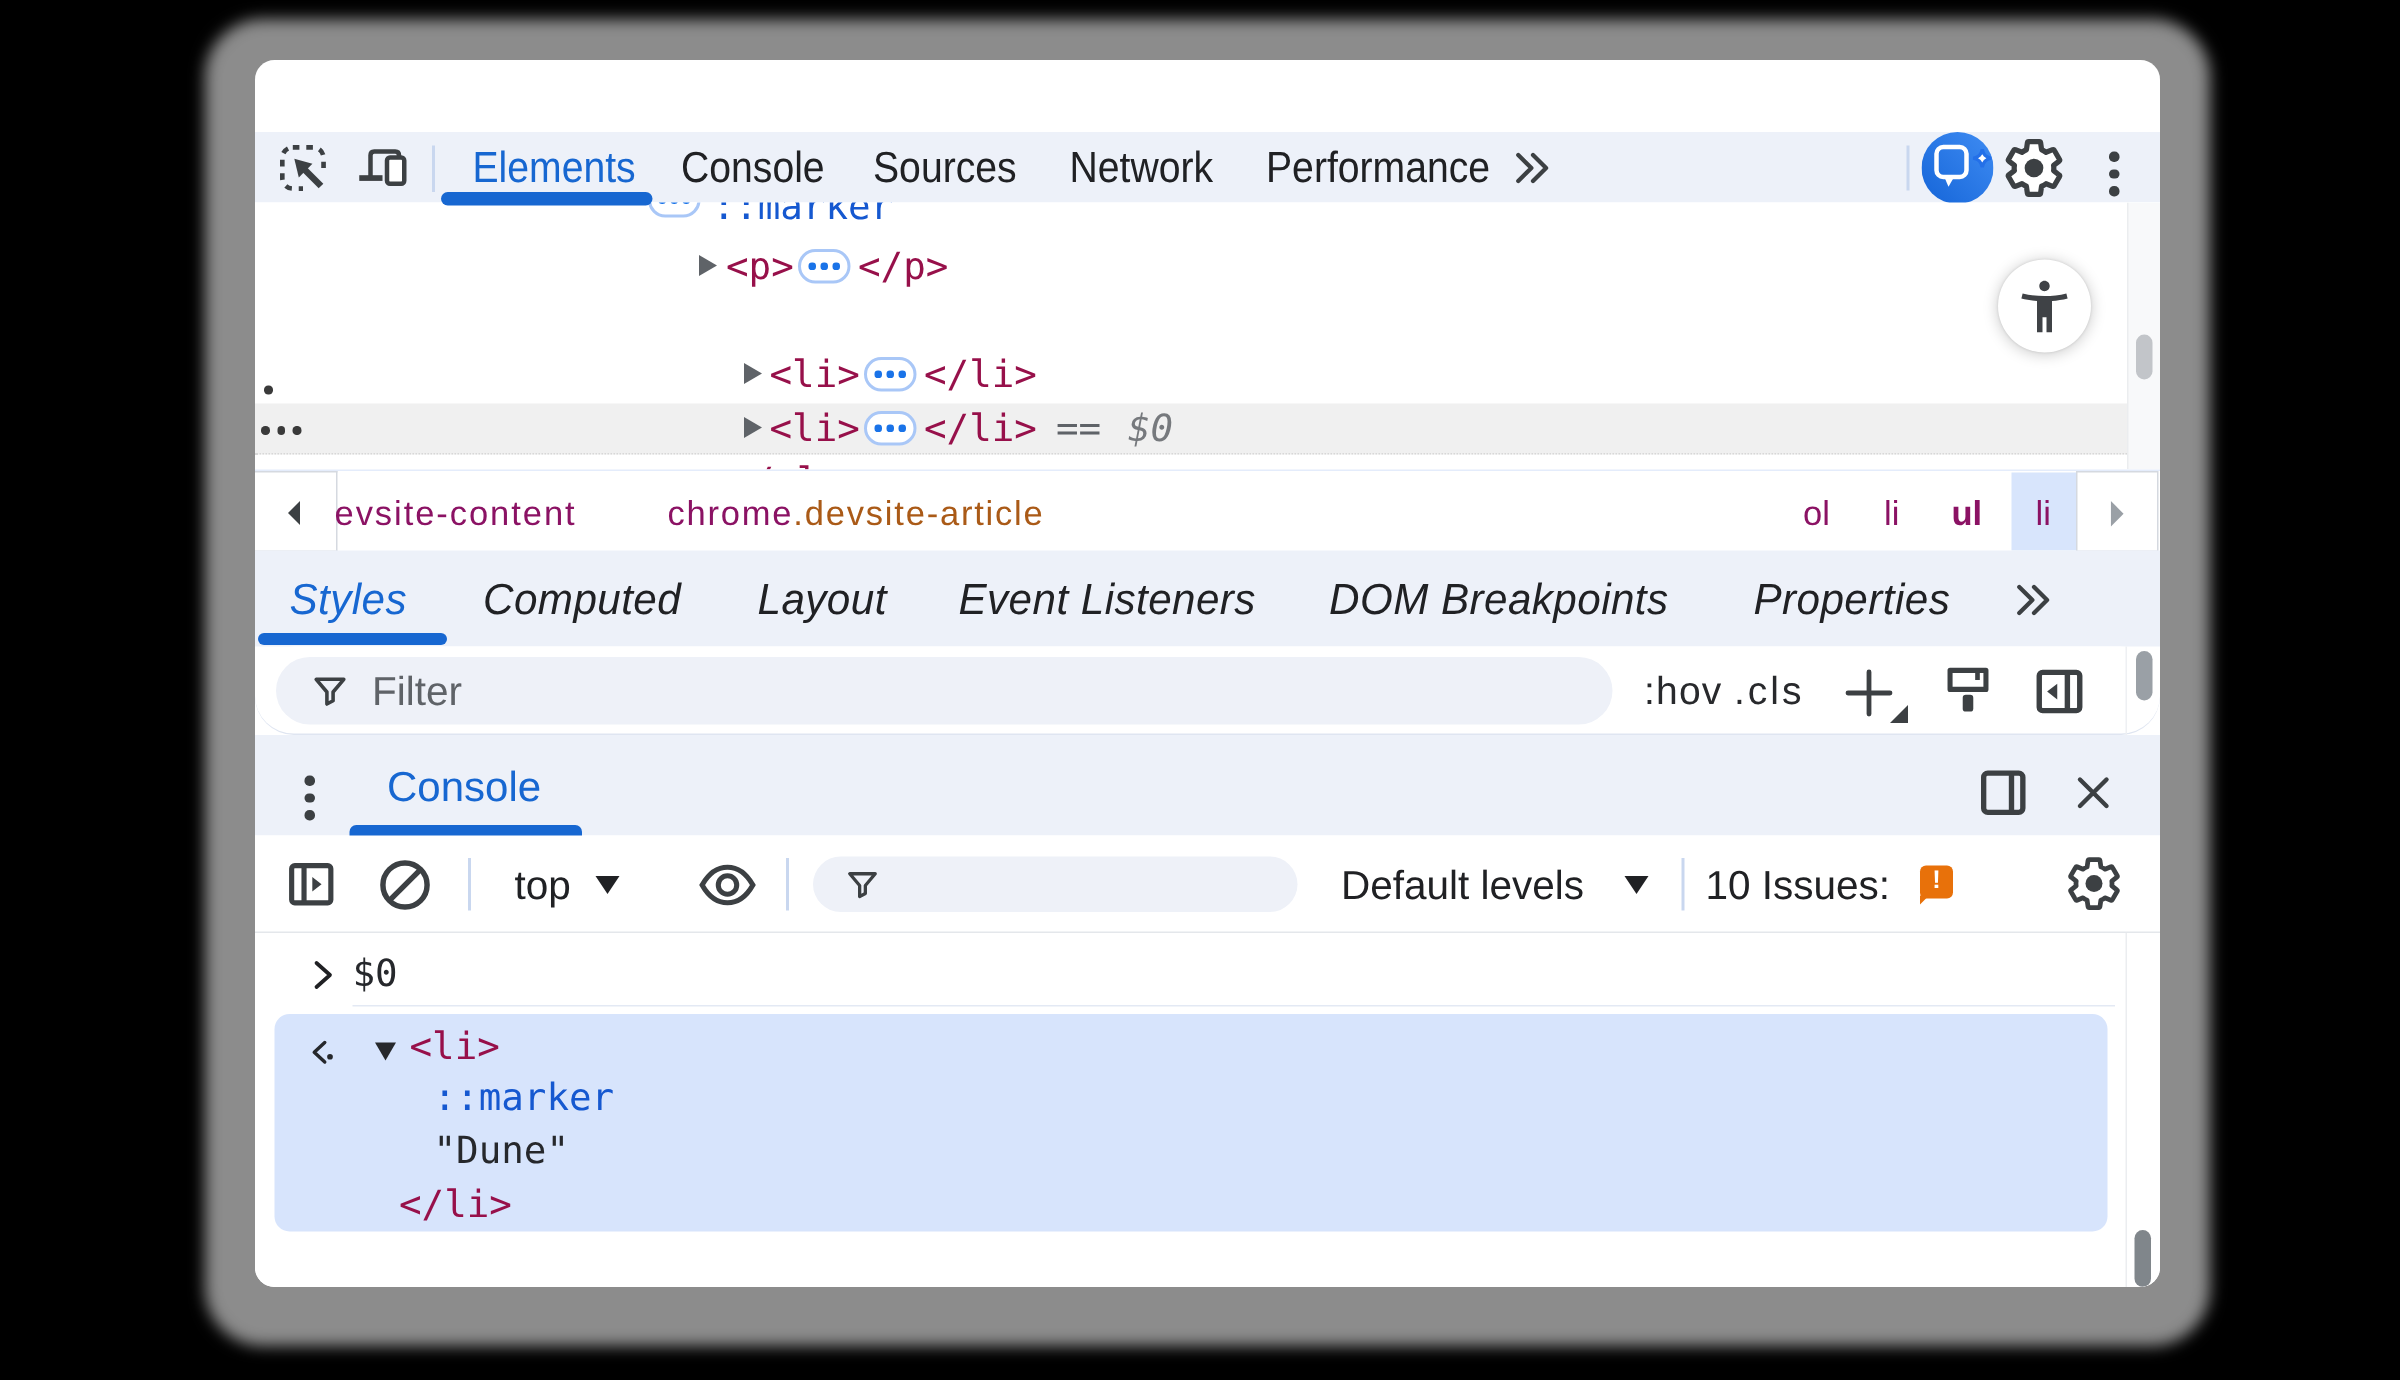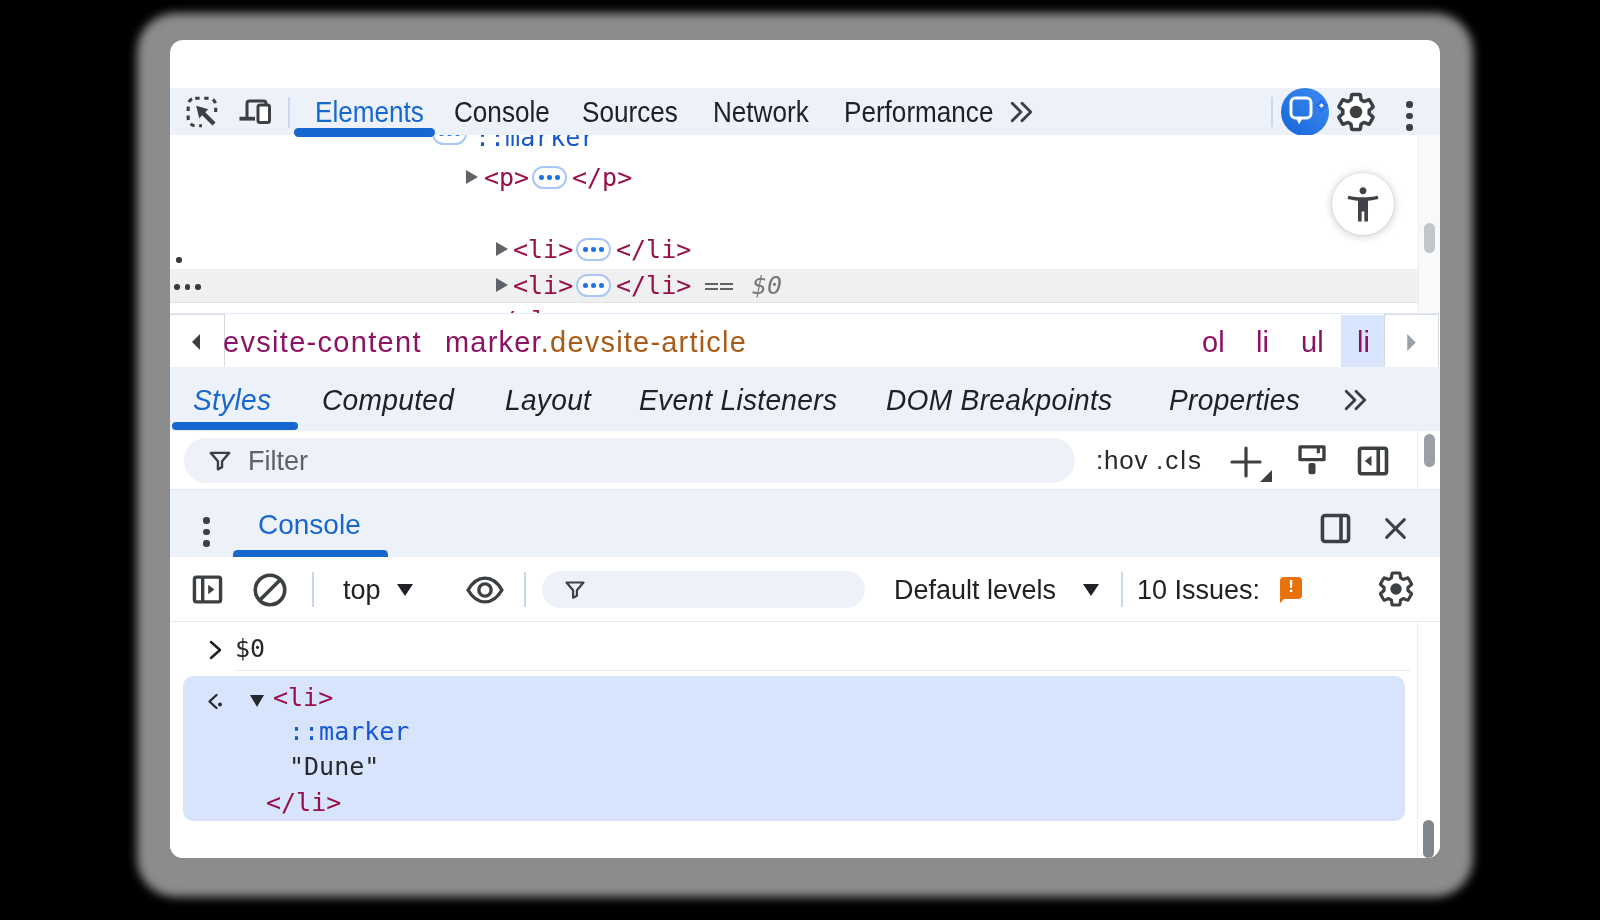--- a/index.html
+++ b/index.html
@@ -51,40 +51,40 @@
   #els-scroll-track { position:absolute; right:0; top:0; width:22px; height:100%;
                       background:#f8f9fa; border-left:1px solid #ebedef; }
   #els-scroll-thumb { position:absolute; left:1254px; top:88px; width:11px; height:30px;
                       border-radius:6px; background:#c2c5c9; }
   #a11y-btn { position:absolute; left:1162px; top:38px; width:62px; height:62px; border-radius:50%;
               background:#fff; box-shadow:0 1px 10px rgba(0,0,0,0.22), 0 0 2px rgba(0,0,0,0.12);
               display:flex; align-items:center; justify-content:center; }
 
   
   #crumb-bar { position:absolute; left:0; top:273px; width:100%; height:44px; background:#fff;
-               border-top:1px solid #e4ecfb; font-size:29px; }
+               border-top:1px solid #e4ecfb; font-size:23px; }
   #crumb-left-btn { position:absolute; left:0; top:0; width:55px; height:54px; background:#fff;
                     border:1px solid #d5d9e0; border-left:none; }
   .crumb { position:absolute; top:0; height:54px; line-height:56px; white-space:nowrap; }
   .crumb-tag { color:#8b1264; }
   .crumb-class { color:#aa5a17; }
   #crumb-selected { position:absolute; left:1171px; top:1px; width:43px; height:52px; background:#d8e5fc; }
   #crumb-right-btn { position:absolute; right:1px; top:0; width:55px; height:54px; background:#fff; border:1px solid #d5d9e0; }
 
   
   #styles-tabs { position:absolute; left:0; top:327px; width:100%; height:64px; background:#edf1f9;font-style:italic; }
   .styles-tab { position:absolute; top:0; height:64px; line-height:66px; font-size:29px; color:#202124;
                 white-space:nowrap; letter-spacing:0.3px; transform:scaleX(0.97); transform-origin:0 50%; }
   .styles-tab.active { color:#1767d1; }
   #styles-underline { position:absolute; left:2px; top:55px; width:126px; height:8px;
                       border-radius:4.5px; background:#1767d1; }
 
   
   #filter-row { position:absolute; left:0; top:391px; width:100%; height:59px; background:#fff;
-                border-bottom:1px solid #dfe5f1; }
+                border-bottom:1px solid #dfe5f1;border-radius:26px; }
   #styles-filter-pill { position:absolute; left:14px; top:7px; width:891px; height:45px;
                         border-radius:23px; background:#eef1f8; }
   .pill-label { color:#5f6368; font-size:27px; }
   .tool-label { color:#28292c; font-size:26px; letter-spacing:0.8px; }
   #styles-scroll-thumb { position:absolute; left:1254px; top:3px; width:11px; height:33px;
                          border-radius:6px; background:#9aa0a6; }
   #styles-scroll-line { position:absolute; left:1247px; top:0px; width:1px; height:59px; background:#eef0f3; }
 
   
   #drawer-header { position:absolute; left:0; top:450px; width:100%; height:67px; background:#edf1f9; }
@@ -244,24 +244,24 @@
     </div>
 
     <div id="crumb-bar">
       <div id="crumb-selected"></div>
       <div id="crumb-left-btn">
         <svg class="abs" style="left:18px;top:17px;" width="14" height="20" viewBox="0 0 14 20">
           <path d="M12 2 L4 10 L12 18 Z" fill="#3c4043"></path>
         </svg>
       </div>
       <span class="crumb crumb-tag" style="left:53px;letter-spacing:1.3px;">evsite-content</span>
-      <span class="crumb" style="left:275px;letter-spacing:1.2px;"><span class="crumb-tag">marker</span><span class="crumb-class">.devsite-article</span></span>
+      <span class="crumb" style="left:275px;letter-spacing:1.2px;"><span class="crumb-tag">chrome</span><span class="crumb-class">.devsite-article</span></span>
       <span class="crumb crumb-tag" style="left:1032px;">ol</span>
       <span class="crumb crumb-tag" style="left:1086px;">li</span>
-      <span class="crumb crumb-tag" style="left:1131px;">ul</span>
+      <span class="crumb crumb-tag" style="left:1131px;font-weight:bold;">ul</span>
       <span class="crumb crumb-tag" style="left:1187px;">li</span>
       <div id="crumb-right-btn">
         <svg class="abs" style="left:20px;top:18px;" width="13" height="19" viewBox="0 0 12 18">
           <path d="M2 1 L10 9 L2 17 Z" fill="#9aa0a6"></path>
         </svg>
       </div>
     </div>
 
     <div id="styles-tabs">
       <div class="styles-tab active" style="left:23px;">Styles</div>

